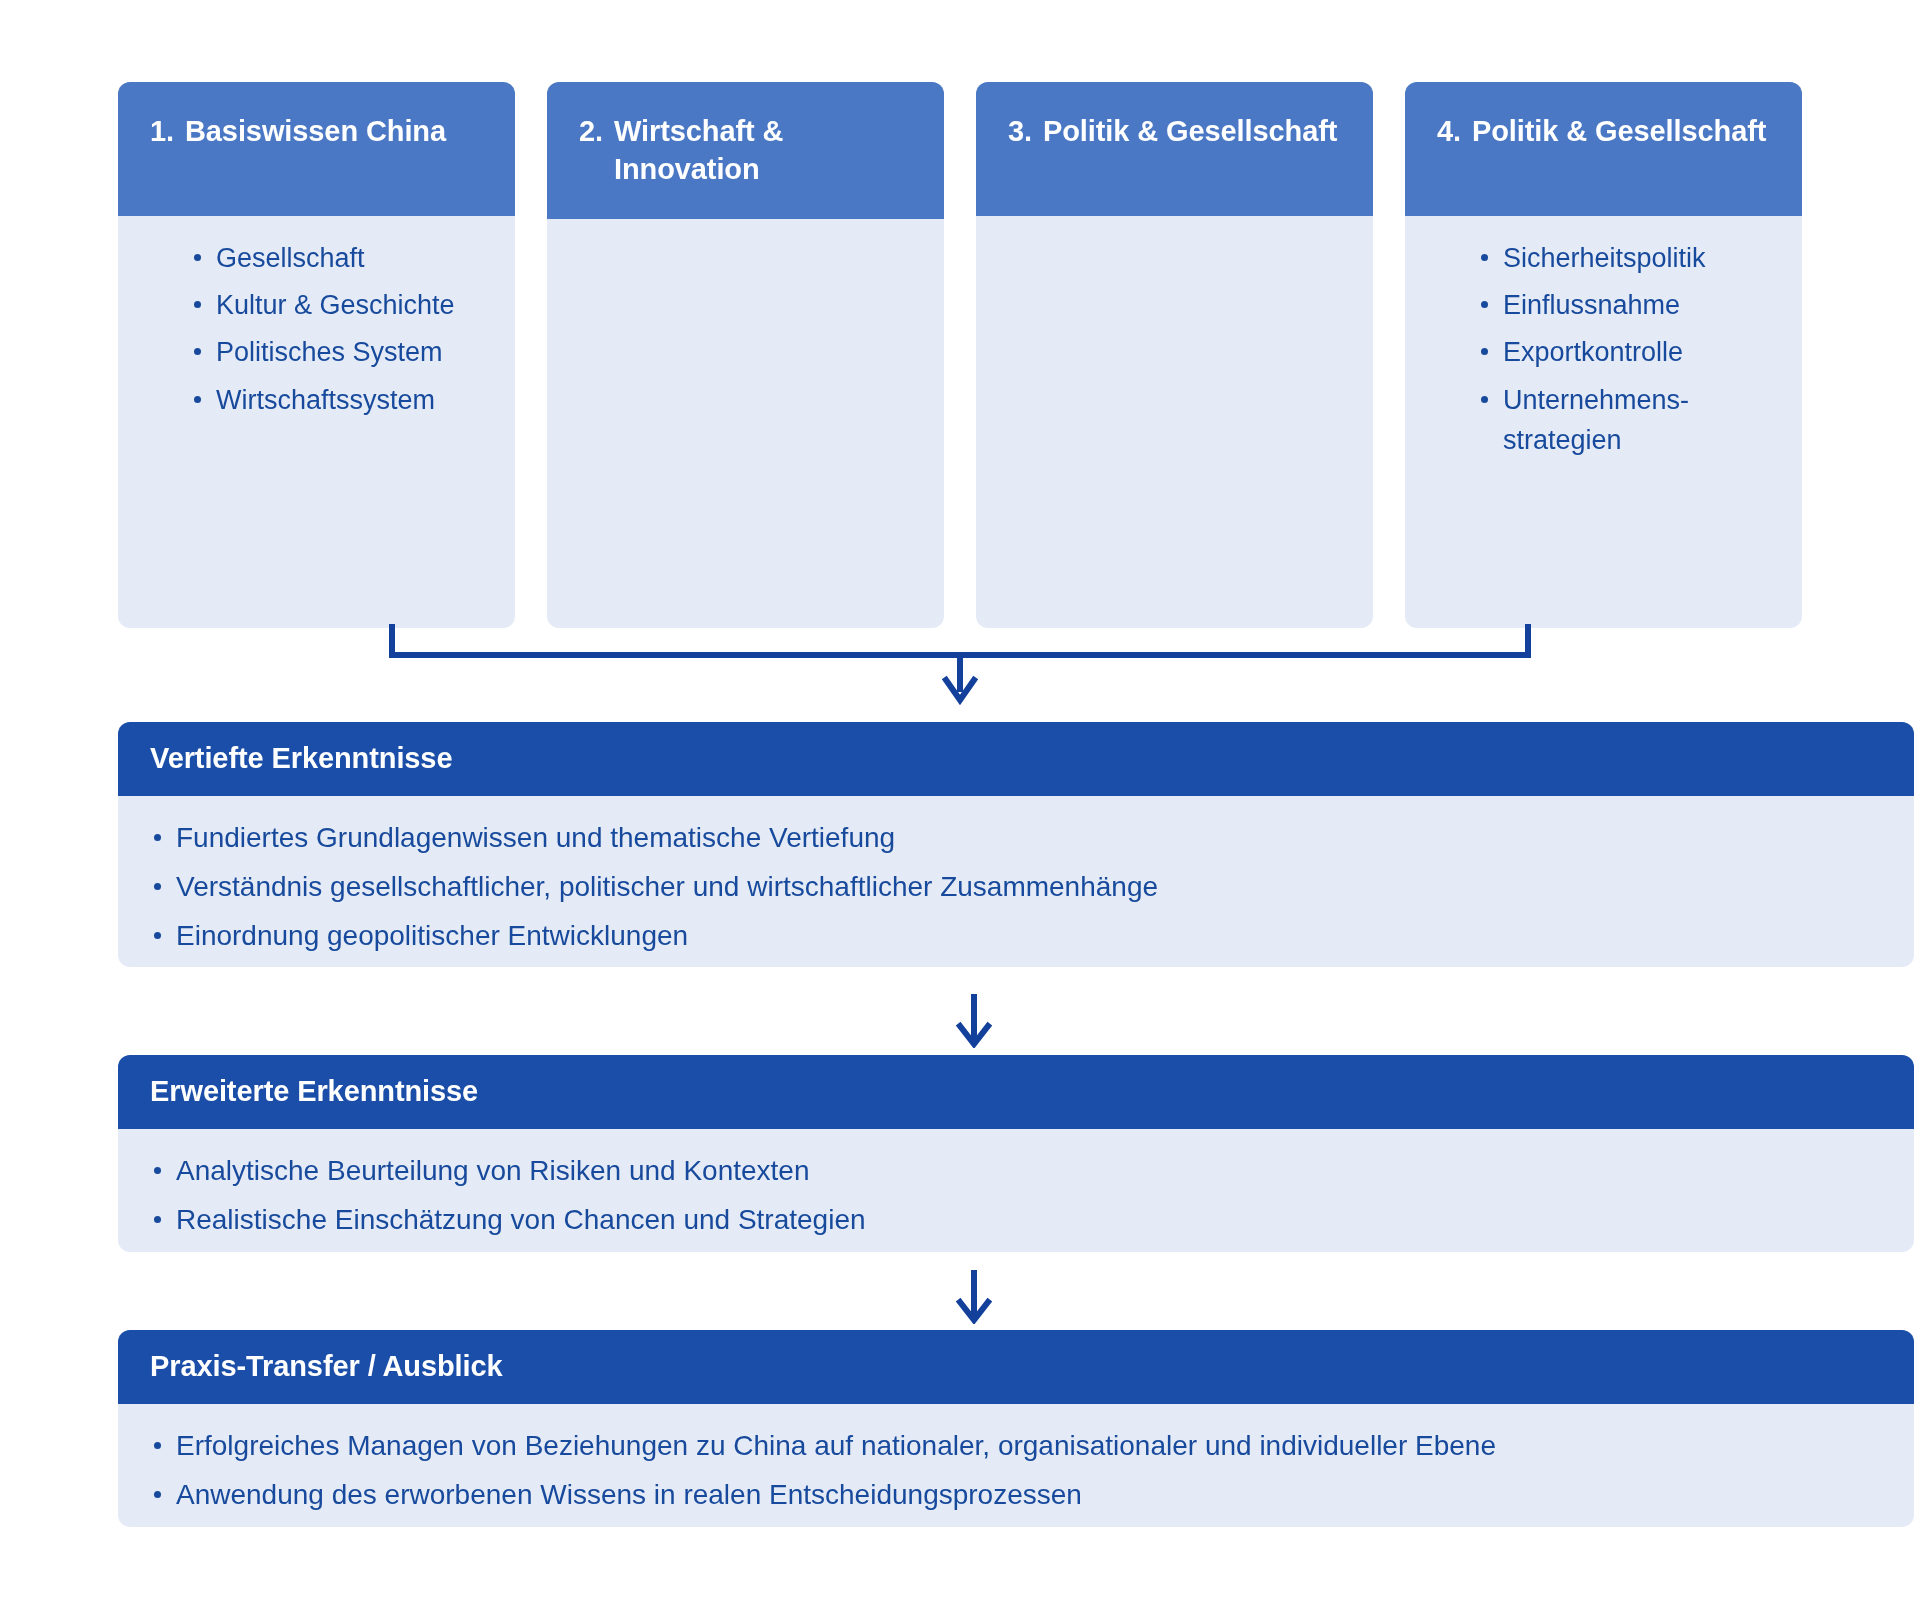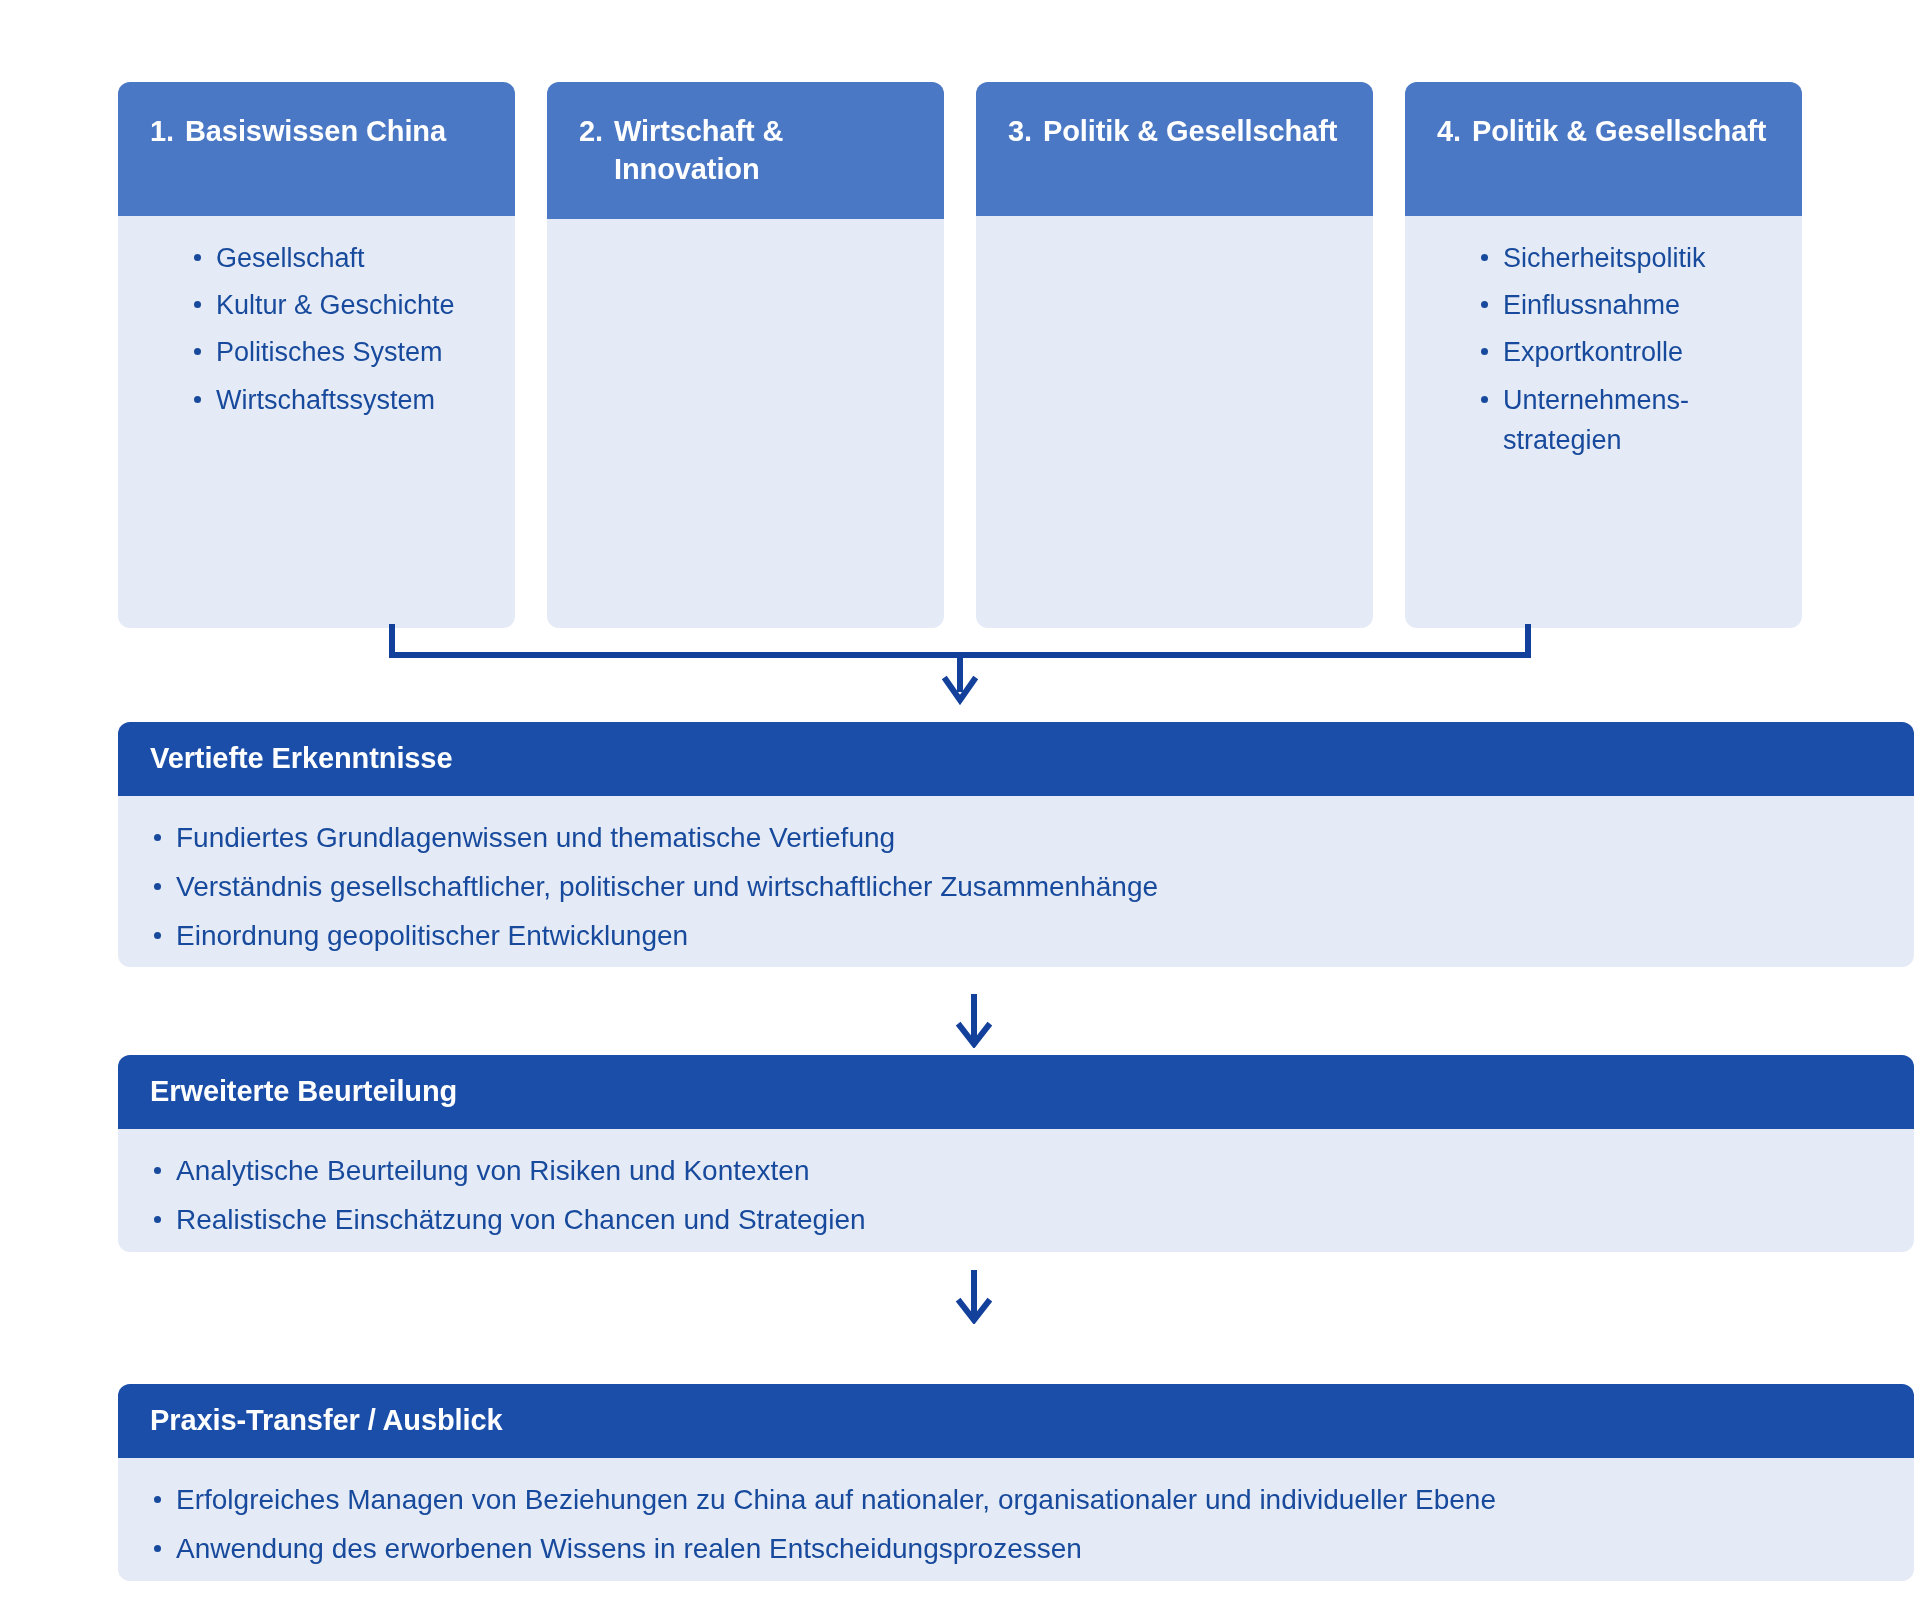--- a/index.html
+++ b/index.html
@@ -106,21 +106,21 @@
     font-weight: bold;
     letter-spacing: -0.1px;
     padding: 20px 32px 21px 32px;
   }
   .panel-body { padding: 22px 32px 12px 30px; }
   .panel-body ul.bullets li { font-size: 28px; line-height: 1.42; margin-bottom: 9px; }
   .panel-body ul.bullets li:last-child { margin-bottom: 0; }
 
   #panel-1 { top: 722px; }
   #panel-2 { top: 1055px; }
-  #panel-3 { top: 1384px; }
+  #panel-3 { top: 1330px; }
 
   
   .down-arrow {
     position: absolute;
     left: 944px;
     width: 60px;
     height: 56px;
   }
   #arrow-1 { top: 992px; }
   #arrow-2 { top: 1268px; }
@@ -207,21 +207,21 @@
   </div>
 
   <div class="down-arrow" id="arrow-1">
     <svg width="60" height="56" viewBox="0 0 60 56">
       <path d="M30 2 L30 48" fill="none" stroke="#13409a" stroke-width="6"></path>
       <path d="M16 34 L30 52 L44 34" fill="none" stroke="#13409a" stroke-width="6" stroke-linecap="square" stroke-linejoin="miter"></path>
     </svg>
   </div>
 
   <div class="panel" id="panel-2">
-    <div class="panel-head">Erweiterte Beurteilung</div>
+    <div class="panel-head">Erweiterte Erkenntnisse</div>
     <div class="panel-body">
       <ul class="bullets">
         <li>Analytische Beurteilung von Risiken und Kontexten</li>
         <li>Realistische Einschätzung von Chancen und Strategien</li>
       </ul>
     </div>
   </div>
 
   <div class="down-arrow" id="arrow-2">
     <svg width="60" height="56" viewBox="0 0 60 56">

